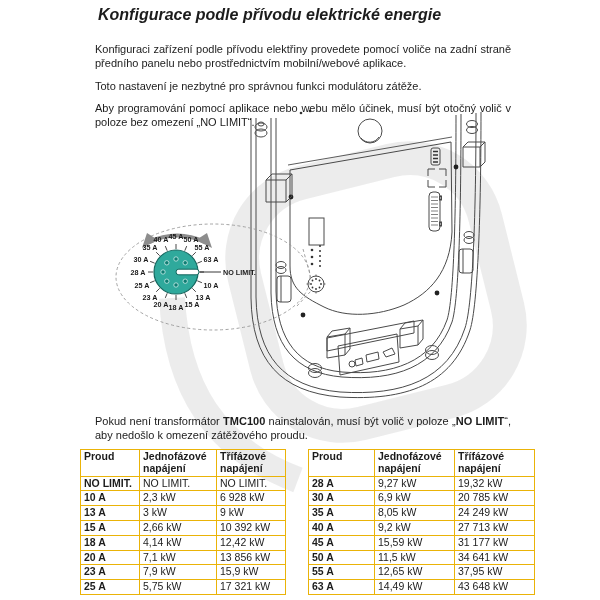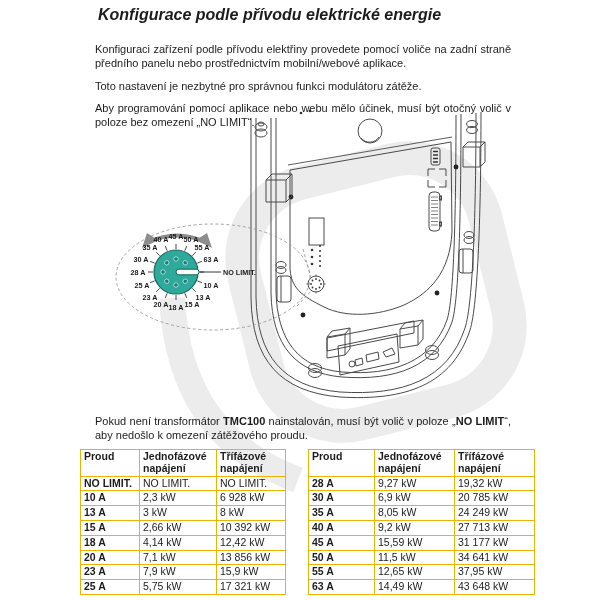--- a/index.html
+++ b/index.html
@@ -221,21 +221,21 @@
         <td>NO LIMIT.</td>
       </tr>
       <tr>
         <td>10 A</td>
         <td>2,3 kW</td>
         <td>6 928 kW</td>
       </tr>
       <tr>
         <td>13 A</td>
         <td>3 kW</td>
-        <td>8 kW</td>
+        <td>9 kW</td>
       </tr>
       <tr>
         <td>15 A</td>
         <td>2,66 kW</td>
         <td>10 392 kW</td>
       </tr>
       <tr>
         <td>18 A</td>
         <td>4,14 kW</td>
         <td>12,42 kW</td>

